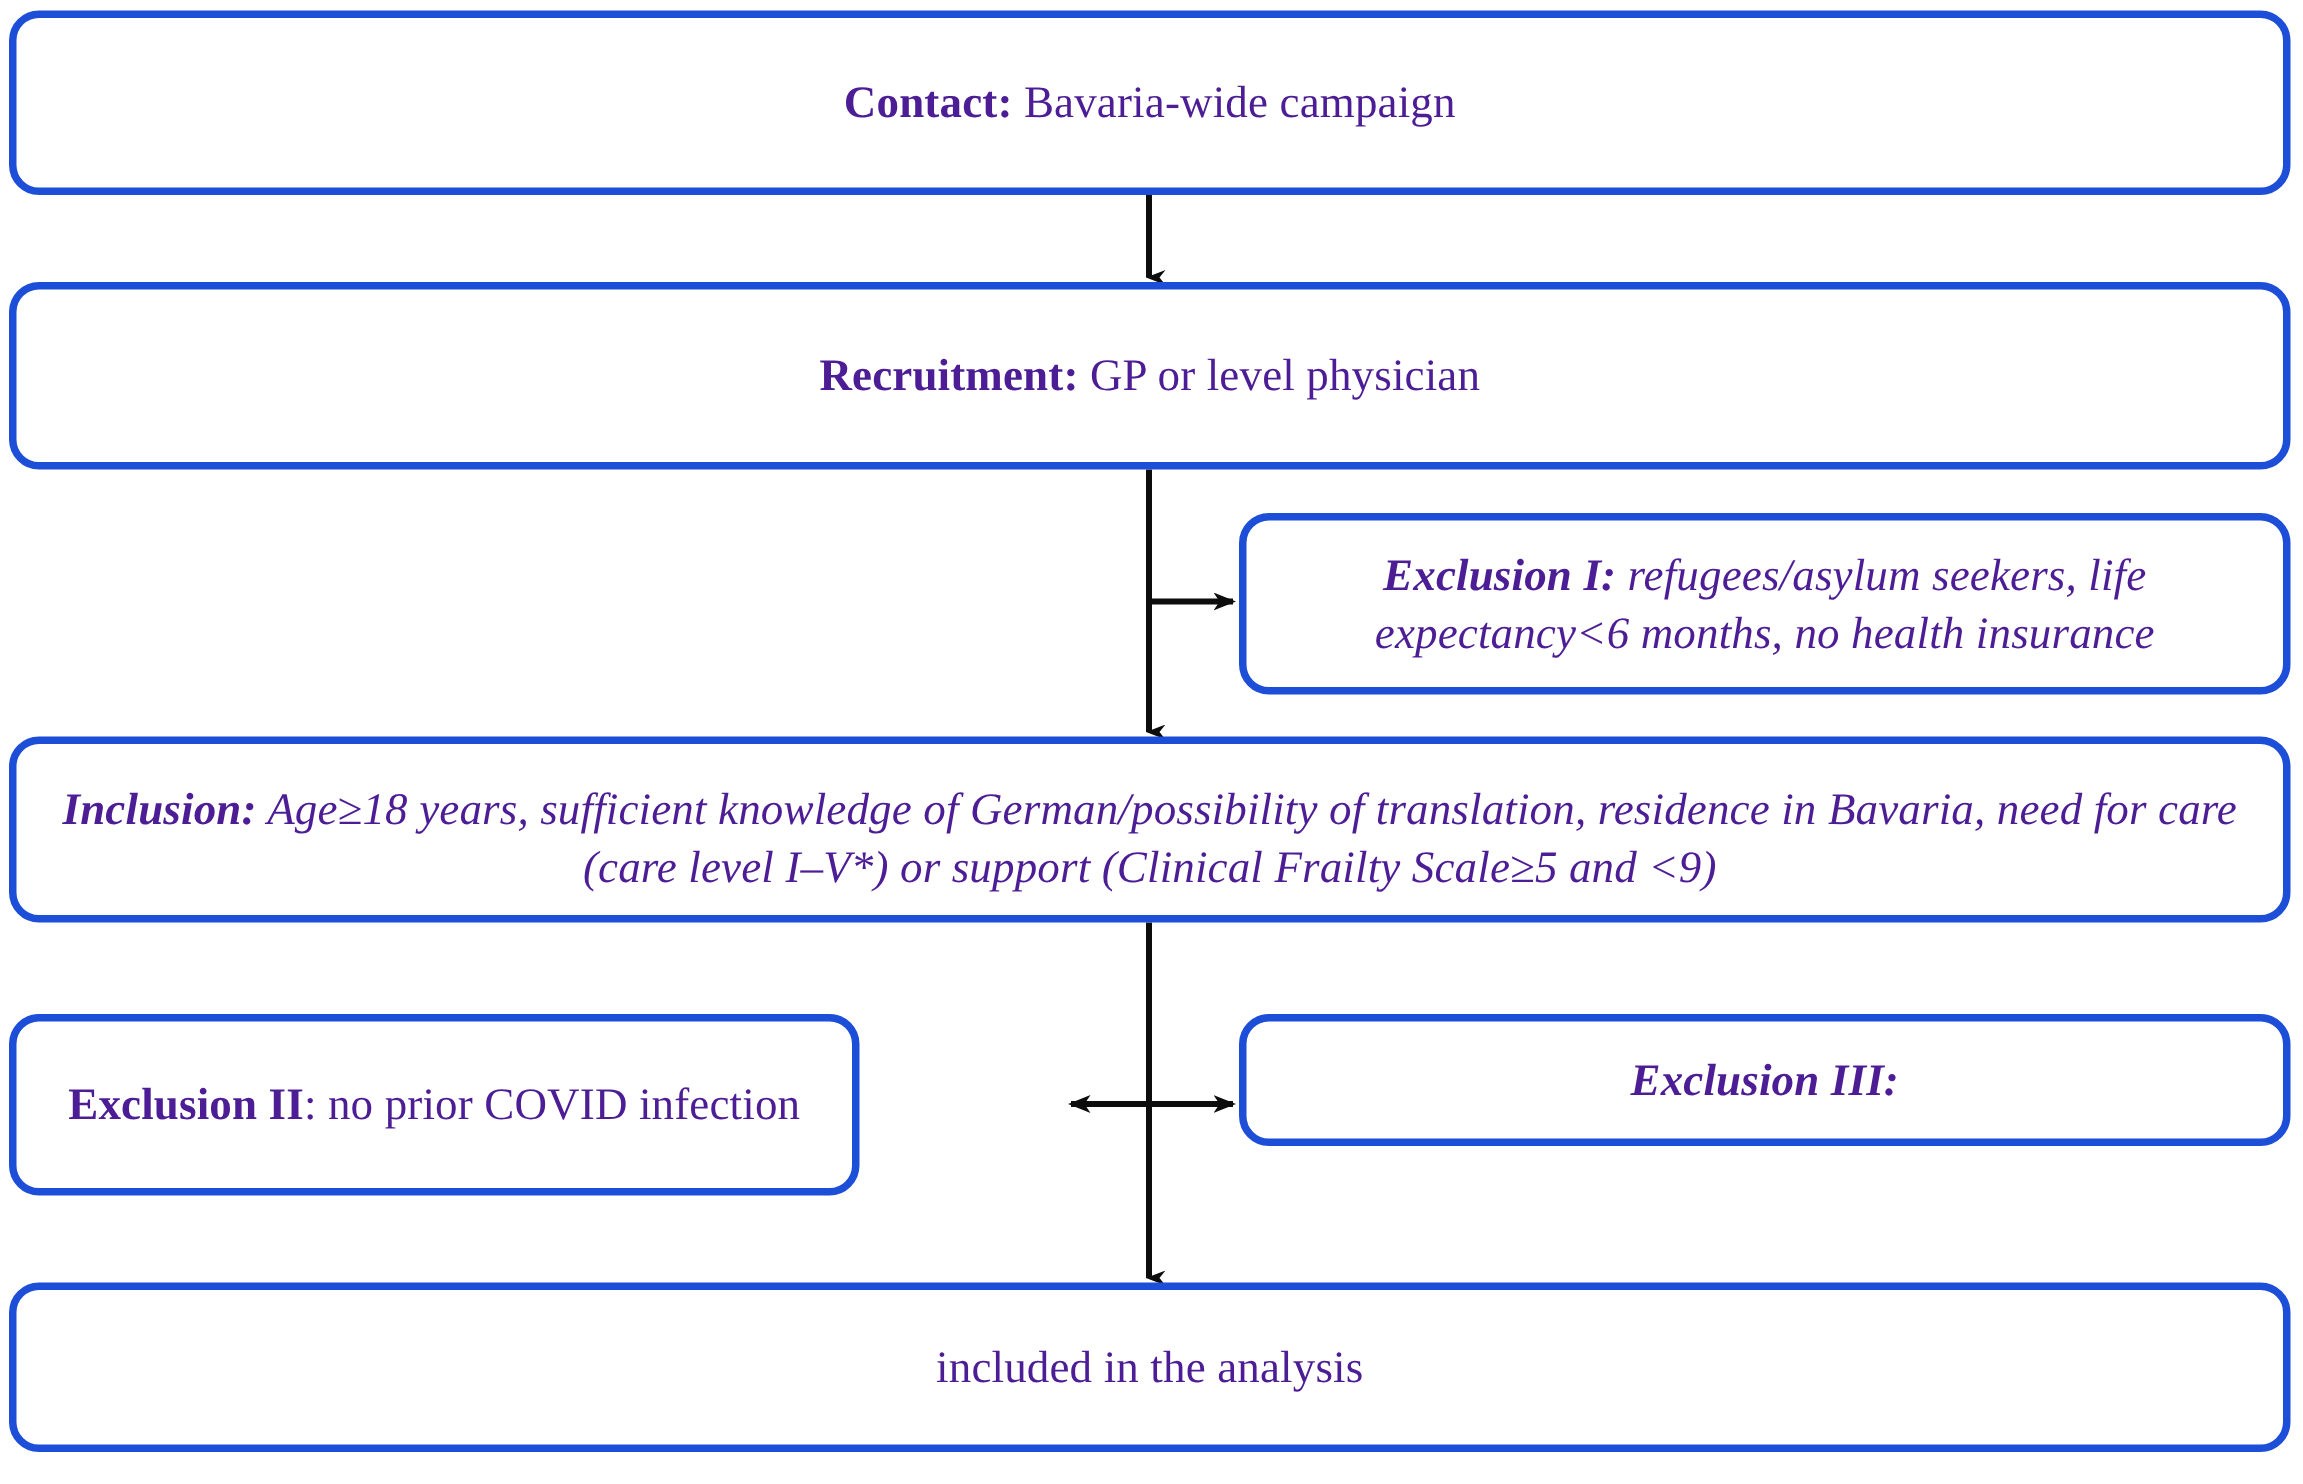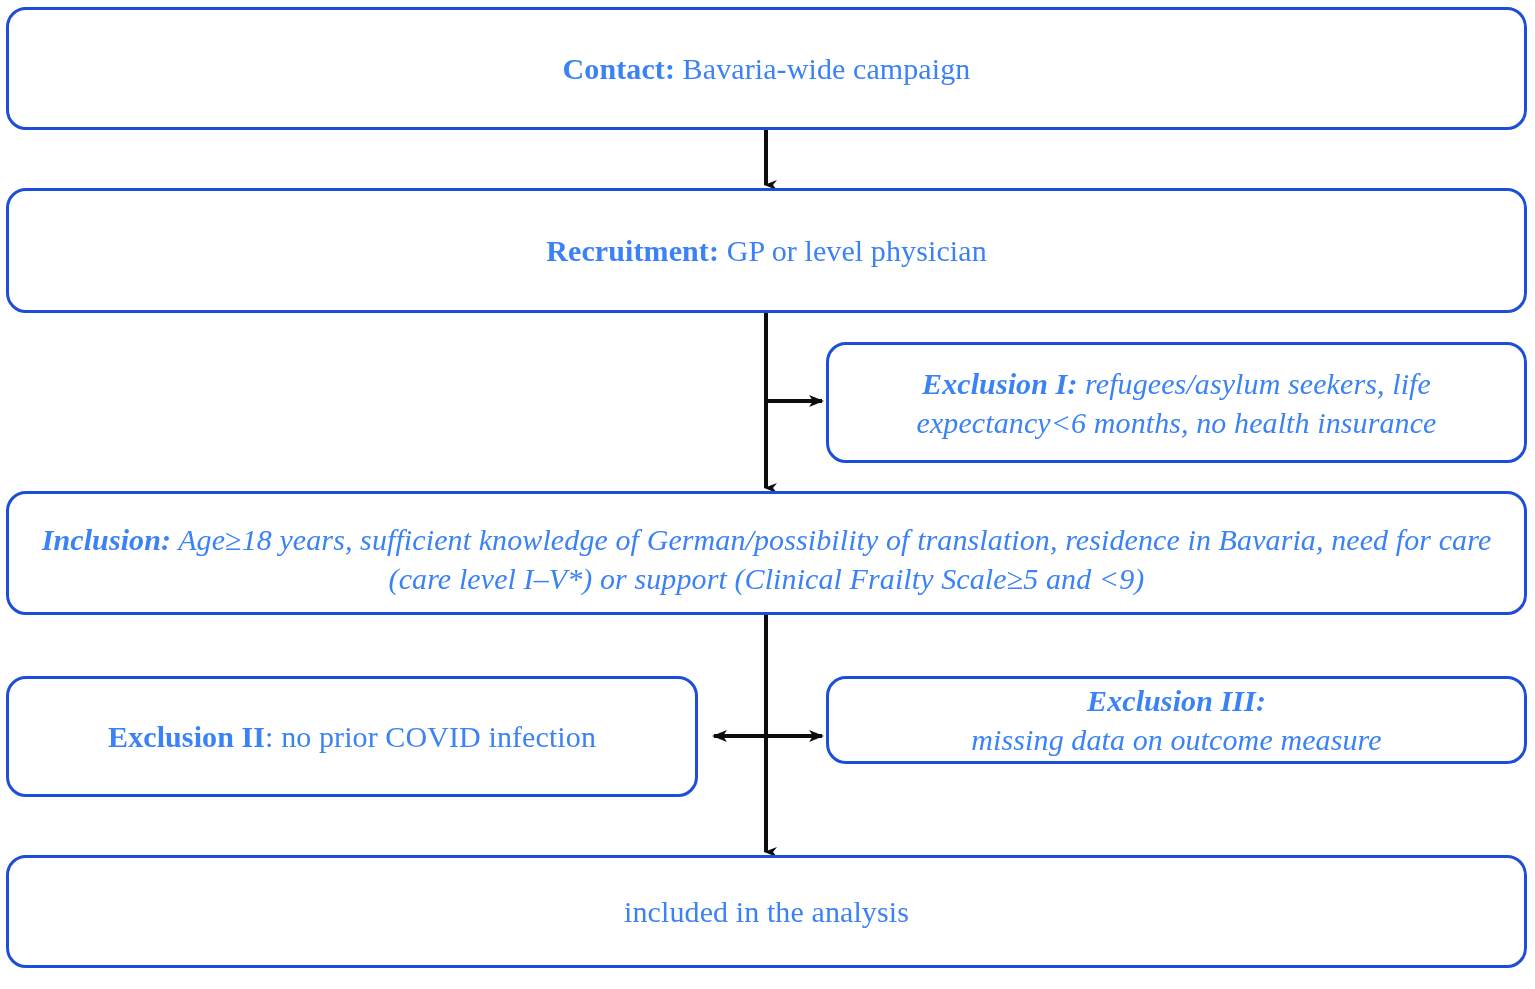--- a/index.html
+++ b/index.html
@@ -21,28 +21,28 @@
   #flow-svg {
     position: absolute;
     left: 0;
     top: 0;
     width: 1535px;
     height: 989px;
   }
   .node {
     position: absolute;
     box-sizing: border-box;
-    border: 3px solid #1d4ed8;
+    border: 5px solid #1d4ed8;
     border-radius: 20px;
     background: #ffffff;
     display: flex;
     align-items: center;
     justify-content: center;
     text-align: center;
-    color: #3b82f6;
+    color: #4c1d95;
     z-index: 2;
   }
   .node-text {
     display: block;
     width: 100%;
     padding: 0 16px;
     box-sizing: border-box;
     font-size: 30px;
     line-height: 1.38;
     letter-spacing: 0.1px;
@@ -52,21 +52,21 @@
     font-style: italic;
   }
   .lead {
     font-weight: bold;
   }
   
   #node-contact      { left: 6px;   top: 7px;    width: 1521px; height: 123px; }
   #node-recruitment  { left: 6px;   top: 188px;  width: 1521px; height: 125px; }
   #node-exclusion-1  { left: 826px; top: 342px;  width: 701px;  height: 121px; }
   #node-inclusion    { left: 6px;   top: 491px;  width: 1521px; height: 124px; }
-  #node-exclusion-2  { left: 6px;   top: 676px;  width: 692px;  height: 121px; }
+  #node-exclusion-2  { left: 6px;   top: 676px;  width: 567px;  height: 121px; }
   #node-exclusion-3  { left: 826px; top: 676px;  width: 701px;  height: 88px; }
   #node-included     { left: 6px;   top: 855px;  width: 1521px; height: 113px; }
 
   #node-exclusion-1 .node-text,
   #node-exclusion-3 .node-text { padding: 0 22px; }
   #node-inclusion .node-text   { padding: 0 26px; margin-top: 12px; }
 </style>
 </head>
 <body>
 
@@ -121,20 +121,20 @@
 
   <div class="node" id="node-inclusion">
     <span class="node-text tight"><span class="lead">Inclusion:</span><span> Age≥18 years, sufficient knowledge of German/possibility of translation, residence in Bavaria, need for care (care level I–V*) or support (Clinical Frailty Scale≥5 and &lt;9)</span></span>
   </div>
 
   <div class="node" id="node-exclusion-2">
     <span class="node-text"><span class="lead">Exclusion II</span><span>: no prior COVID infection</span></span>
   </div>
 
   <div class="node" id="node-exclusion-3">
-    <span class="node-text tight"><span class="lead">Exclusion III:</span><br><span>missing data on outcome measure</span></span>
+    <span class="node-text tight"><span class="lead">Exclusion III:</span><br></span>
   </div>
 
   <div class="node" id="node-included">
     <span class="node-text">included in the analysis</span>
   </div>
 
 </div>
 
 </body></html>

